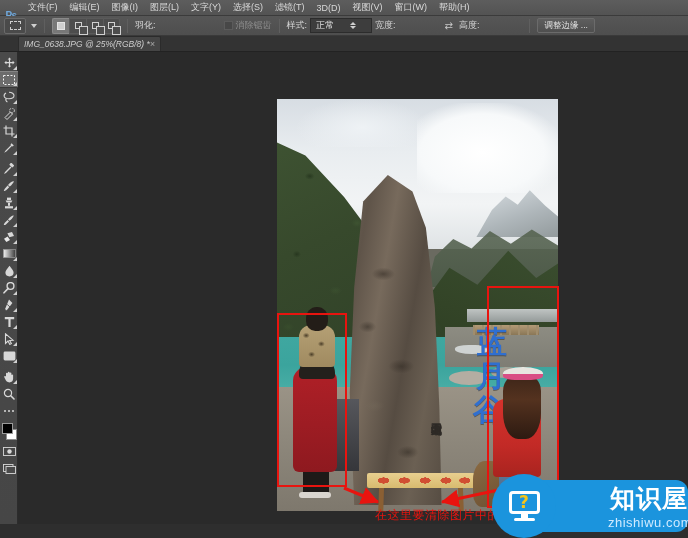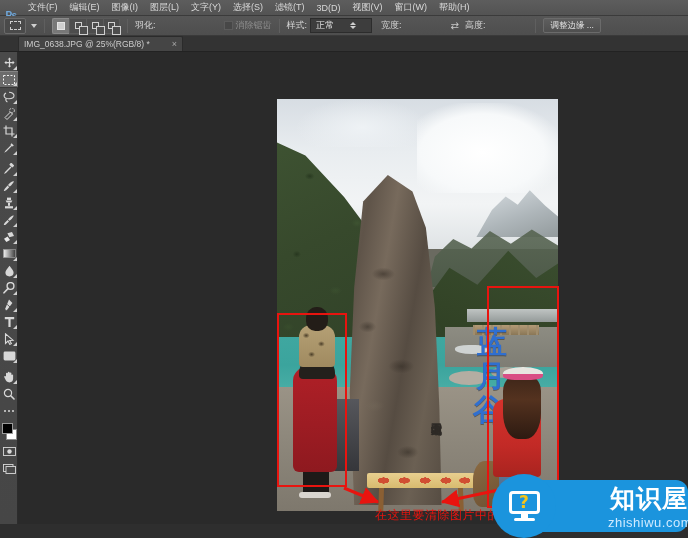--- a/index.html
+++ b/index.html
@@ -93,22 +93,23 @@
   }
 
   
   .tabbar {
     position: absolute; left: 0; top: 36px; width: 688px; height: 16px;
     background: #333333; border-bottom: 1px solid #222;
     display: flex; align-items: flex-end; padding-left: 18px;
   }
   .doc-tab {
     height: 15px; background: #454545; border: 1px solid #2b2b2b; border-bottom: none;
-    display: flex; align-items: center; padding: 0 5px; gap: 22px;
+    display: flex; align-items: center; padding: 0 5px; gap: 0;
     border-radius: 2px 2px 0 0;
+    font-style: italic;
   }
   .doc-tab-label { font-size: 8.5px; color: #cccccc; white-space: nowrap; }
   .doc-tab-close { font-size: 9px; color: #a8a8a8; }
 
   
   .toolbar {
     position: absolute; left: 0; top: 52px; width: 18px; height: 472px;
     background: linear-gradient(#4a4a4a,#464646);
     border-right: 1px solid #2c2c2c;
     padding-top: 2px;
@@ -469,21 +470,21 @@
     <div class="sep"></div>
     <div class="opt-label">样式:</div>
     <div class="opt-select">
       <span>正常</span>
       <span class="sel-arrows">
           <i></i>
           <i></i>
         </span>
     </div>
 
-    <div class="opt-label" style="margin-left:6px">宽度:</div>
+    <div class="opt-label" style="">宽度:</div>
     <div class="opt-input w40"></div>
     <div class="swap-icon">⇄</div>
     <div class="opt-label">高度:</div>
     <div class="opt-input w40"></div>
 
     <div class="sep"></div>
     <div class="refine-btn">调整边缘 ...</div>
   </div>
 
   <div class="tabbar">

